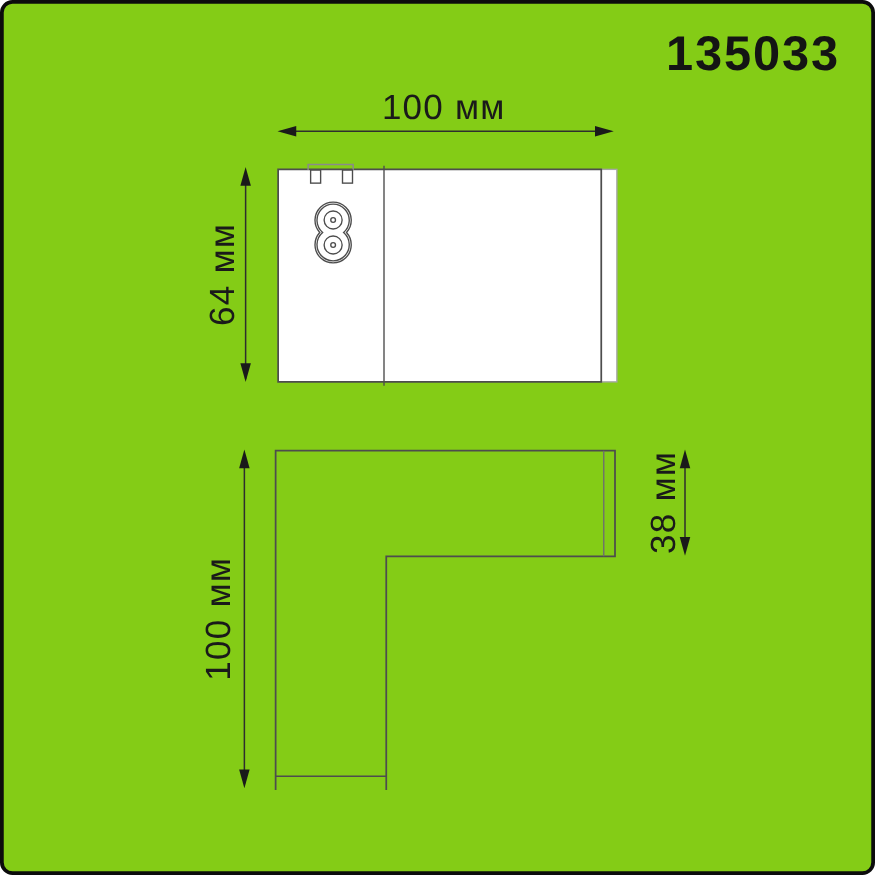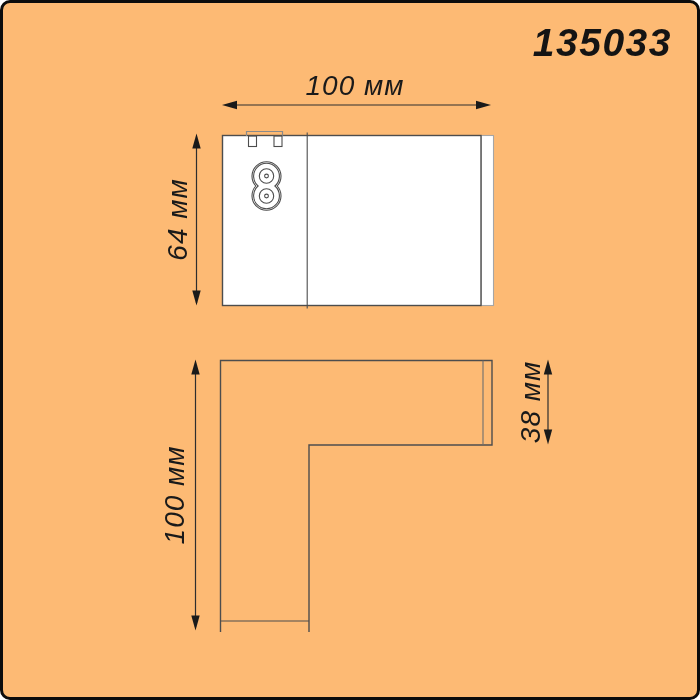--- a/index.html
+++ b/index.html
@@ -7,23 +7,22 @@
     padding: 0;
     background: #ffffff;
     font-family: "Liberation Sans", sans-serif;
   }
   .frame {
     width: 700px;
     height: 700px;
     box-sizing: border-box;
     border: 3px solid #0c0c0c;
     border-radius: 10px;
-    background: #fdba74;
+    background: #84cc16;
     overflow: hidden;
-    font-style: italic;
   }
   svg { display: block; }
   .ln        { stroke: #4d4d4d; stroke-width: 1.4; fill: none; }
   .ln-fill   { stroke: #4d4d4d; stroke-width: 1.4; fill: #ffffff; }
   .ln-thin   { stroke: #4d4d4d; stroke-width: 1.1; fill: none; }
   .ln-mid    { stroke: #6e6e6e; stroke-width: 1.1; fill: none; }
   .ln-light  { stroke: #a6a6a6; stroke-width: 1.1; fill: #ffffff; }
   .dim-line  { stroke: #2e2e2e; stroke-width: 1.2; fill: none; }
   .arrowhead { fill: #1a1a1a; stroke: none; }
   .dim-text  {

